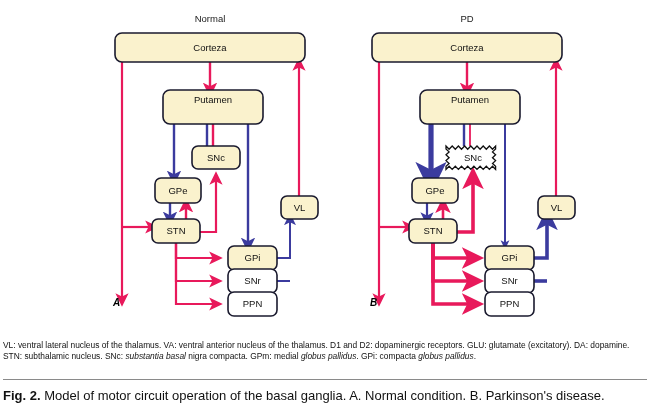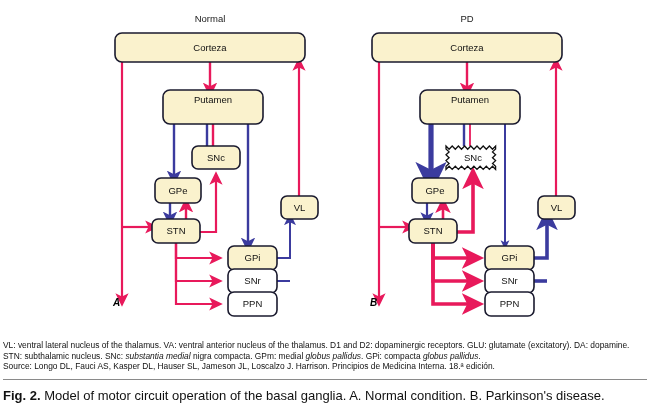--- a/index.html
+++ b/index.html
@@ -228,22 +228,21 @@
             <text class="node-label" x="509.5" y="304">PPN</text>
           </g>
         </g>
 
         <text class="panel-letter" x="370" y="306">B</text>
       </g>
     </svg>
   </div>
 
   <div class="notes">
-    <span>VL: ventral lateral nucleus of the thalamus. VA: ventral anterior nucleus of the thalamus. D1 and D2: dopaminergic receptors. GLU: glutamate (excitatory). DA: dopamine. STN: subthalamic nucleus. SNc: </span><i>substantia medial</i><span> nigra compacta. GPm: medial </span><i>globus pallidus</i><span>. GPi: compacta </span><i>globus pallidus</i><span>.</span>
-    <div>Source: Longo DL, Fauci AS, Kasper DL, Hauser SL, Jameson JL, Loscalzo J. Harrison. Principios de Medicina Interna. 18.ª edición.</div>
+    <span>VL: ventral lateral nucleus of the thalamus. VA: ventral anterior nucleus of the thalamus. D1 and D2: dopaminergic receptors. GLU: glutamate (excitatory). DA: dopamine. STN: subthalamic nucleus. SNc: </span><i>substantia basal</i><span> nigra compacta. GPm: medial </span><i>globus pallidus</i><span>. GPi: compacta </span><i>globus pallidus</i><span>.</span>
   </div>
 
   <div class="rule"></div>
 
   <div class="figcaption">
     <b>Fig. 2.</b>
     <span>Model of motor circuit operation of the basal ganglia. A. Normal condition. B. Parkinson's disease.</span>
   </div>
 
 </div>

